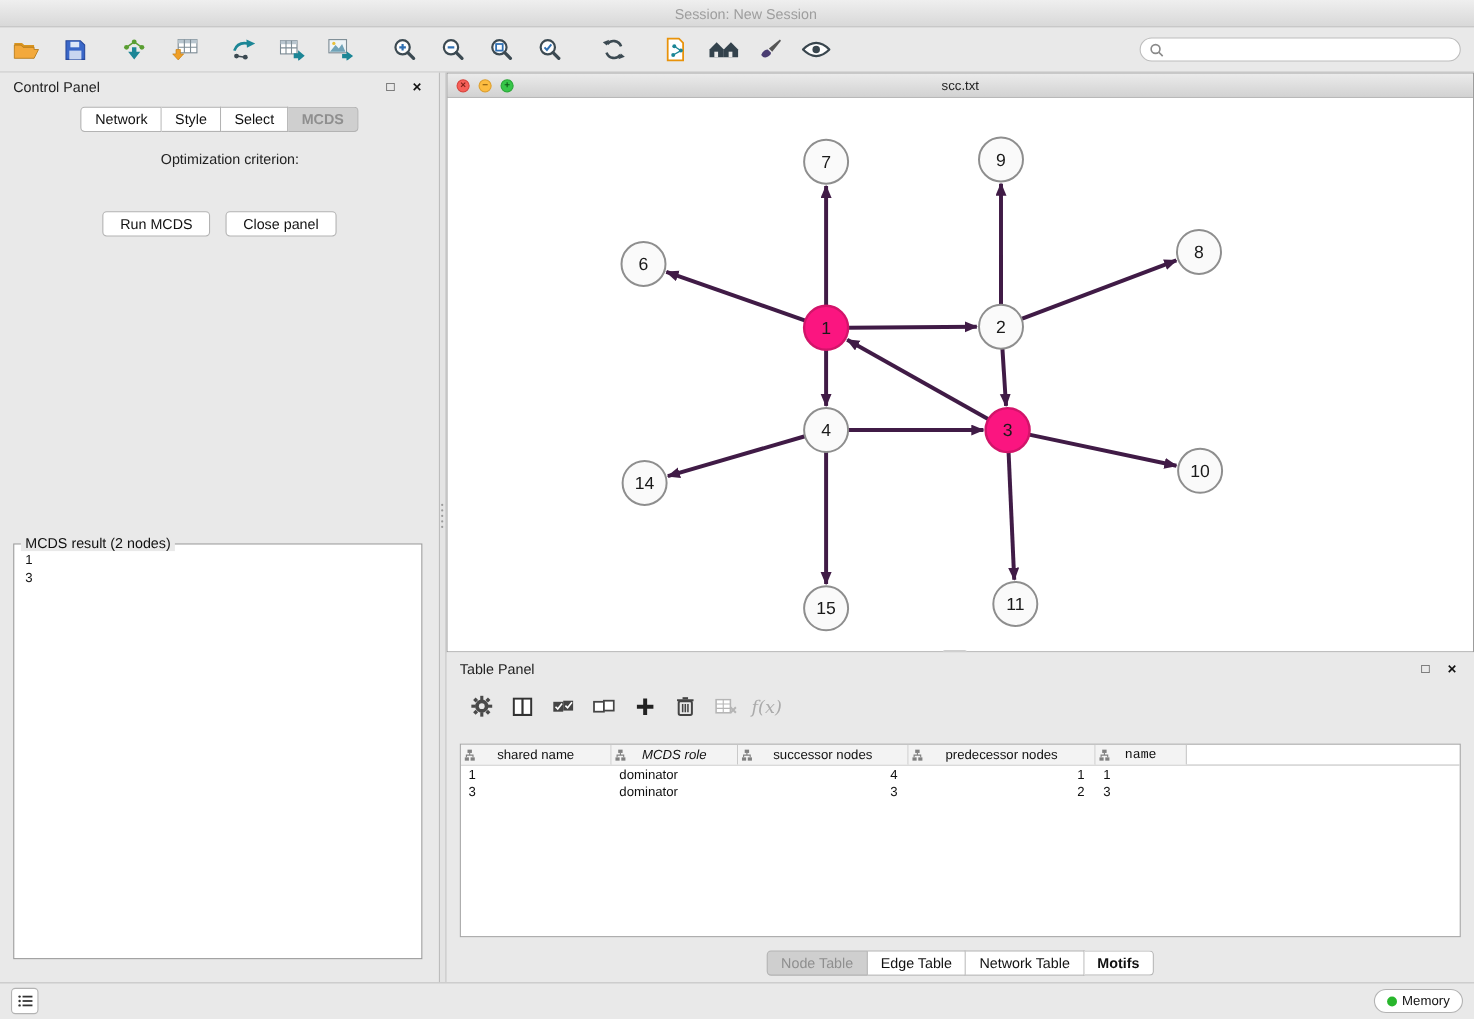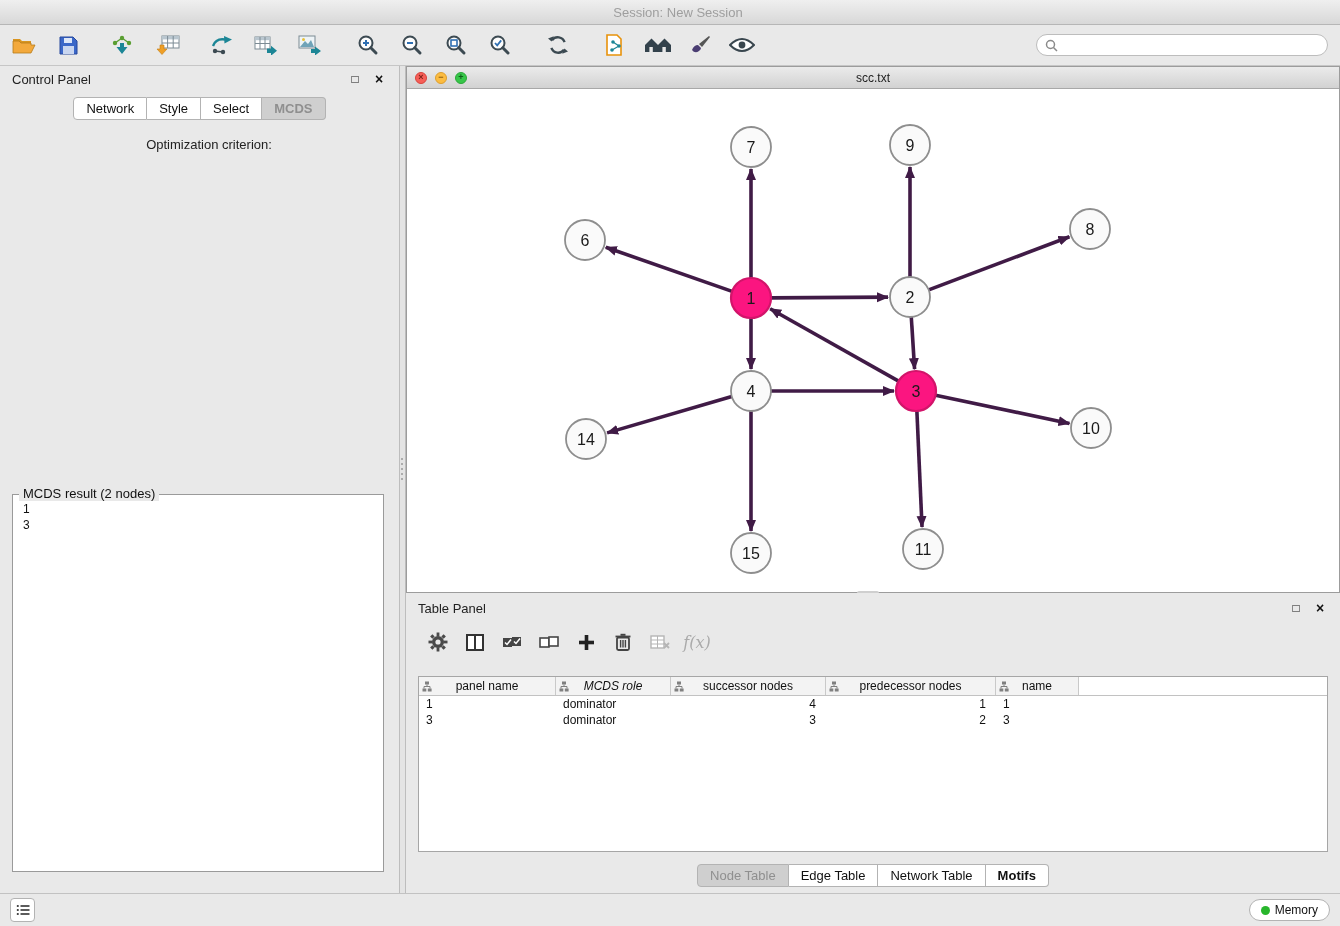--- a/index.html
+++ b/index.html
@@ -227,20 +227,24 @@
   </div>
   <div class="seg-wrap">
     <div class="seg">
       <div class="tab">Network</div>
       <div class="tab">Style</div>
       <div class="tab">Select</div>
       <div class="tab active">MCDS</div>
     </div>
   </div>
   <div class="opt-label">Optimization criterion:</div>
+  <div class="btn-row">
+    <button class="btn">Run MCDS</button>
+    <button class="btn">Close panel</button>
+  </div>
   <div class="fieldset">
     <span class="legend">MCDS result (2 nodes)</span>
     <div class="result-list">
         <div>1</div>
         <div>3</div>
       </div>
   </div>
 </div>
 
 <div class="v-divider">
@@ -410,21 +414,21 @@
   </div>
   <div class="ttable">
     <div class="thead">
         <div class="th" style="width: 137px;">
           <span class="colicon"><svg width="10" height="11" viewBox="0 0 10 11">
               <rect x="3" y="0.5" width="4" height="3" fill="#808080"></rect>
               <path d="M5 3.5 v2 M2 7.5 V5.5 h6 v2" stroke="#808080" fill="none"></path>
               <rect x="0.5" y="7.5" width="3.8" height="3" fill="#808080"></rect>
               <rect x="5.8" y="7.5" width="3.8" height="3" fill="#808080"></rect>
             </svg></span>
-          <span>panel name</span>
+          <span>shared name</span>
         </div>
         <div class="th" style="width: 115px; font-style: italic;">
           <span class="colicon"><svg width="10" height="11" viewBox="0 0 10 11">
               <rect x="3" y="0.5" width="4" height="3" fill="#808080"></rect>
               <path d="M5 3.5 v2 M2 7.5 V5.5 h6 v2" stroke="#808080" fill="none"></path>
               <rect x="0.5" y="7.5" width="3.8" height="3" fill="#808080"></rect>
               <rect x="5.8" y="7.5" width="3.8" height="3" fill="#808080"></rect>
             </svg></span>
           <span>MCDS role</span>
         </div>
@@ -439,21 +443,21 @@
         </div>
         <div class="th" style="width: 170px;">
           <span class="colicon"><svg width="10" height="11" viewBox="0 0 10 11">
               <rect x="3" y="0.5" width="4" height="3" fill="#808080"></rect>
               <path d="M5 3.5 v2 M2 7.5 V5.5 h6 v2" stroke="#808080" fill="none"></path>
               <rect x="0.5" y="7.5" width="3.8" height="3" fill="#808080"></rect>
               <rect x="5.8" y="7.5" width="3.8" height="3" fill="#808080"></rect>
             </svg></span>
           <span>predecessor nodes</span>
         </div>
-        <div class="th" style="width: 83px;">
+        <div class="th" style="width: 83px; font-family: Liberation Mono, monospace;">
           <span class="colicon"><svg width="10" height="11" viewBox="0 0 10 11">
               <rect x="3" y="0.5" width="4" height="3" fill="#808080"></rect>
               <path d="M5 3.5 v2 M2 7.5 V5.5 h6 v2" stroke="#808080" fill="none"></path>
               <rect x="0.5" y="7.5" width="3.8" height="3" fill="#808080"></rect>
               <rect x="5.8" y="7.5" width="3.8" height="3" fill="#808080"></rect>
             </svg></span>
           <span>name</span>
         </div>
       </div>
     <div>

